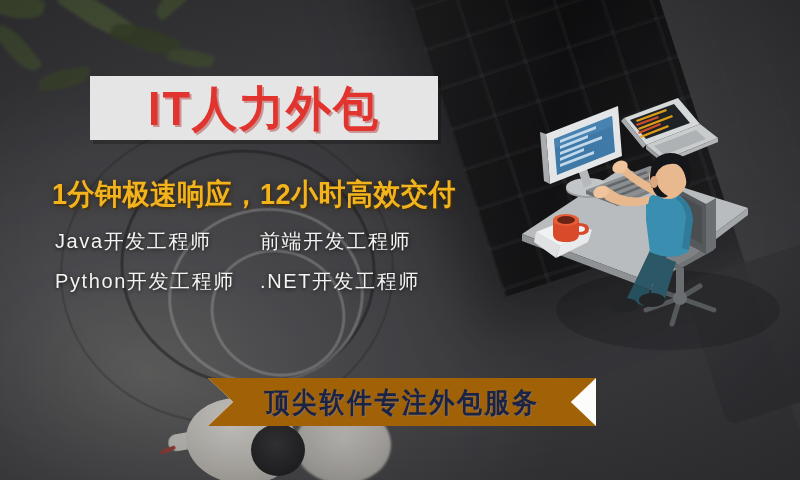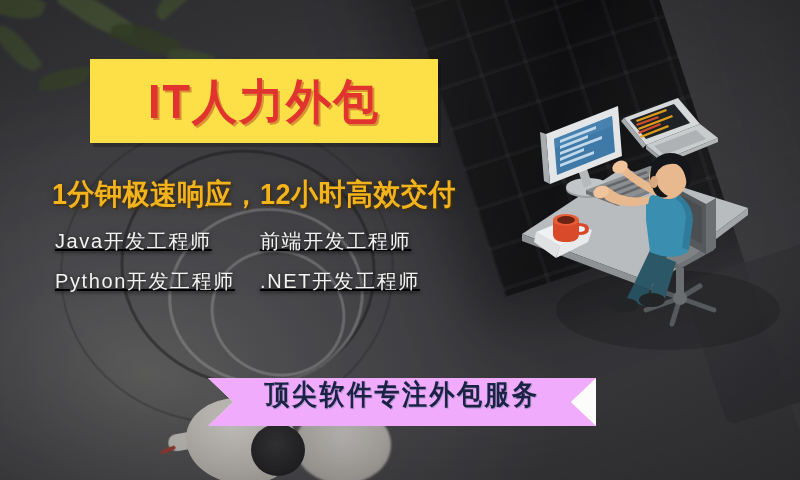--- a/index.html
+++ b/index.html
@@ -55,50 +55,50 @@
      border-radius:50%;filter:blur(.8px);opacity:.92;}
   .bud-stem{position:absolute;left:168px;top:432px;width:42px;height:17px;border-radius:9px;
      background:#e6e3dc;filter:blur(.7px);transform:rotate(-10deg);}
   .red-dot{position:absolute;left:160px;top:448px;width:16px;height:4px;background:#b2443c;
      border-radius:2px;filter:blur(.7px);transform:rotate(-22deg);}
   .bg-vig{position:absolute;inset:0;pointer-events:none;
      background:radial-gradient(ellipse 110% 95% at 50% 50%, rgba(0,0,0,0) 40%, rgba(0,0,0,.42) 100%);}
   .bg-dim{position:absolute;inset:0;background:rgba(25,25,28,.22);pointer-events:none;}
 
   
-  .title-banner{position:absolute;left:90px;top:59px;width:348px;height:84px;
-     background:#fde047;box-shadow:3px 4px 0 rgba(0,0,0,.22);display:flex;
+  .title-banner{position:absolute;left:90px;top:76px;width:348px;height:64px;
+     background:#e5e5e5;box-shadow:3px 4px 0 rgba(0,0,0,.22);display:flex;
      align-items:center;justify-content:center;}
   .title-text{font-size:45px;font-weight:bold;color:#e2342e;letter-spacing:2px;
      line-height:1;white-space:nowrap;
      text-shadow:2px 2px 0 rgba(160,28,24,.40);
      font-family:"Liberation Sans","DejaVu Sans",sans-serif;
      transform:scaleY(1.06);}
 
   
   .subtitle{position:absolute;left:52px;top:176px;font-size:27px;font-weight:bold;
      color:#f3b31c;letter-spacing:.5px;white-space:nowrap;
      text-shadow:2px 2px 0 rgba(70,48,8,.65), 0 0 8px rgba(0,0,0,.45);
      transform:scaleY(1.08);}
 
   
   .services{position:absolute;left:55px;top:226px;width:430px;
-     display:grid;grid-template-columns:205px 225px;row-gap:10px;text-decoration:underline;}
+     display:grid;grid-template-columns:205px 225px;row-gap:10px;}
   .svc{font-size:20px;color:#f3f3f1;letter-spacing:1.6px;white-space:nowrap;
        line-height:30px;text-shadow:0 1px 4px rgba(0,0,0,.75);}
 
   
   .ribbon{position:absolute;left:208px;top:378px;width:388px;height:48px;
      background:#fcfcfa;box-shadow:0 4px 10px rgba(0,0,0,.35);
      clip-path:polygon(0 0, 100% 0, 100% 100%, 0 100%, 6.5% 50%);
      display:flex;align-items:center;justify-content:center;}
   .ribbon-inner{position:absolute;left:208px;top:378px;width:388px;height:48px;
-     background:#f0abfc;
+     background:#a16207;
      clip-path:polygon(0 0, 100% 0, 93.5% 50%, 100% 100%, 0 100%, 6.5% 50%);
-     display:flex;align-items:flex-start;justify-content:center;}
+     display:flex;align-items:center;justify-content:center;}
   .ribbon-text{font-size:25px;font-weight:bold;color:#1b2345;letter-spacing:2.5px;
      white-space:nowrap;transform:scaleY(1.12);
      text-shadow:1px 1px 0 rgba(120,130,170,.45);}
 
   
   .illo{position:absolute;left:500px;top:96px;width:300px;height:260px;}
   .illo svg{display:block;}
 </style>
 </head>
 <body>

